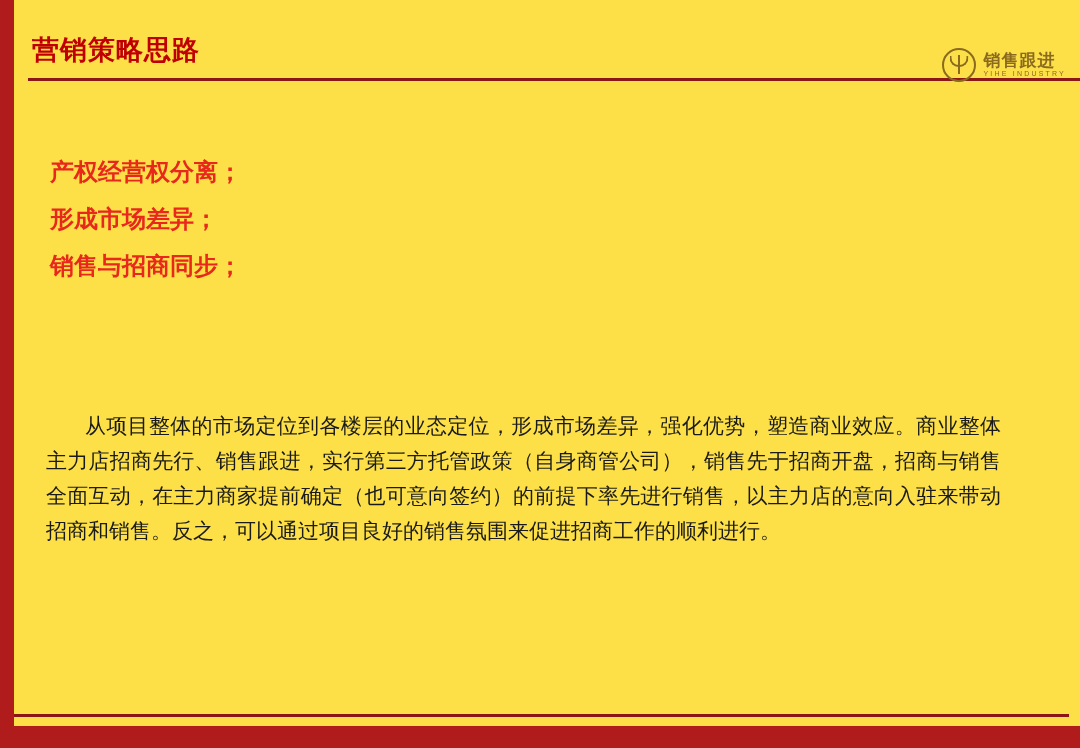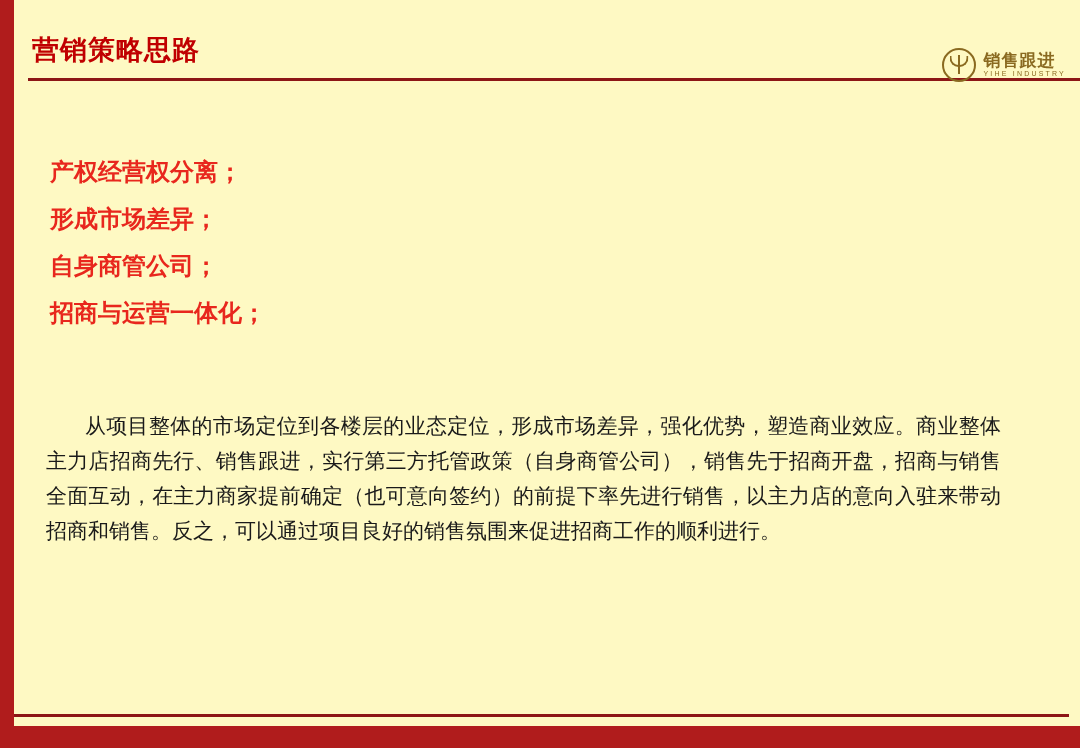--- a/index.html
+++ b/index.html
@@ -10,21 +10,21 @@
     width: 1080px;
     height: 748px;
     background: #ffffff;
     font-family: "Liberation Sans", sans-serif;
     overflow: hidden;
   }
   .slide {
     position: relative;
     width: 1080px;
     height: 748px;
-    background: #fef9c3;
+    background: #fde047;
     box-sizing: border-box;
   }
   
   .left-bar {
     position: absolute;
     left: 0;
     top: 0;
     width: 14px;
     height: 748px;
     background: #b01c1c;
@@ -177,22 +177,21 @@
         <span class="logo-en">YIHE INDUSTRY</span>
       </div>
     </div>
   </div>
 
   <div class="content">
 
     <div class="points">
       <div class="point">产权经营权分离；</div>
       <div class="point">形成市场差异；</div>
-      <div class="point">自身商管公司；</div>
-      <div class="point">招商与运营一体化；</div>
+      <div class="point">销售与招商同步；</div>
     </div>
 
     <div class="paragraph">从项目整体的市场定位到各楼层的业态定位，形成市场差异，强化优势，塑造商业效应。商业整体主力店招商先行、销售跟进，实行第三方托管政策（自身商管公司），销售先于招商开盘，招商与销售全面互动，在主力商家提前确定（也可意向签约）的前提下率先进行销售，以主力店的意向入驻来带动招商和销售。反之，可以通过项目良好的销售氛围来促进招商工作的顺利进行。</div>
 
   </div>
 
   <div class="footer-rule"></div>
   <div class="footer-band"></div>
 
 </div>

